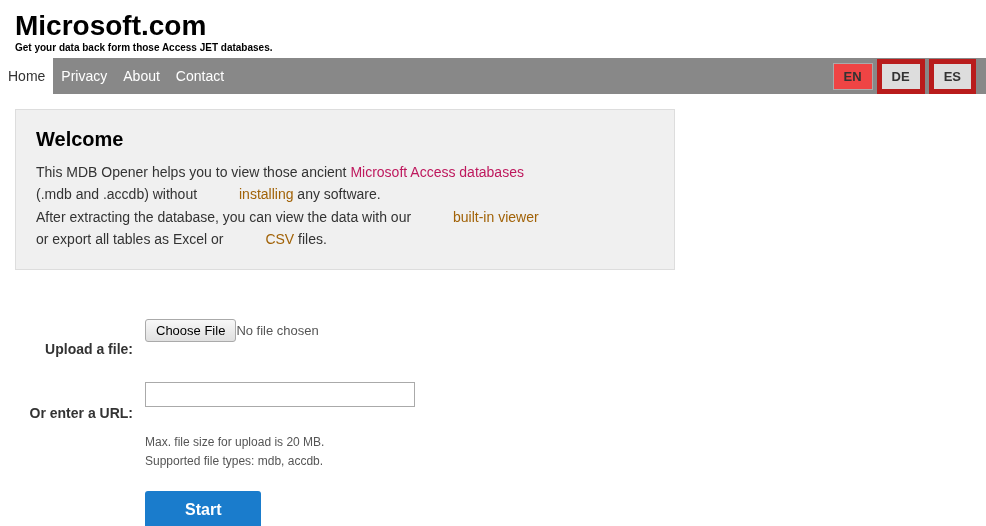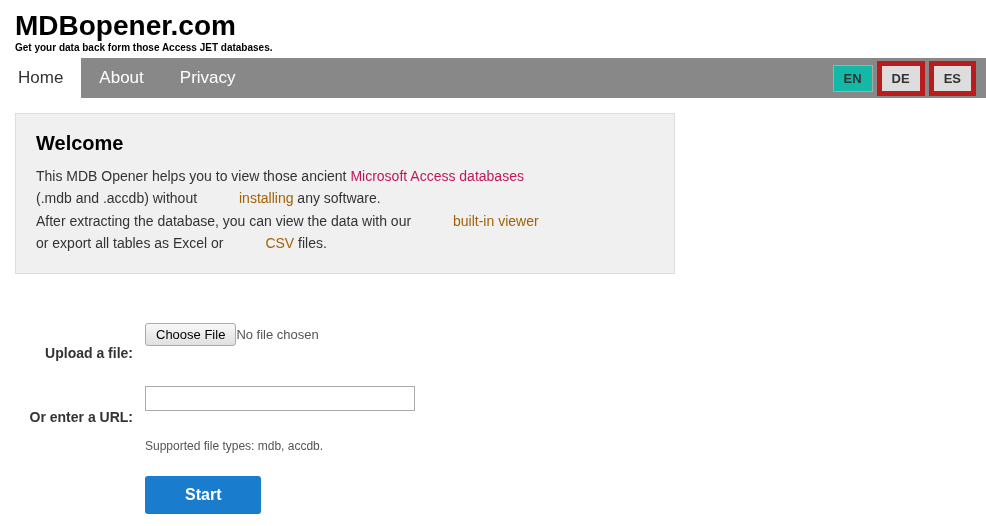--- a/index.html
+++ b/index.html
@@ -4,40 +4,40 @@
   <style>
     * { margin: 0; padding: 0; box-sizing: border-box; }
     body { font-family: Arial, sans-serif; font-size: 14px; background: #fff; color: #333; }
 
     #header { padding: 10px 15px 5px 15px; }
     #site-title { font-size: 28px; font-weight: bold; color: #000; }
     #site-subtitle { font-size: 10px; font-weight: bold; color: #000; }
 
     #navbar { background: #888; display: flex; align-items: center; padding: 0; }
     .nav-item {
-      padding: 10px 18px;
+      padding: 10px 8px;
       color: #fff;
       cursor: pointer;
-      font-size: 17px;
+      font-size: 14px;
       text-decoration: none;
       display: inline-block;
     }
     .nav-item.active { background: #fff; color: #333; }
     .nav-spacer { flex: 1; }
     .lang-buttons { display: flex; align-items: center; padding-right: 10px; gap: 4px; }
     .lang-btn {
       padding: 5px 10px;
       border: 5px solid #b91c1c;
       background: #ddd;
       cursor: pointer;
       font-size: 13px;
       font-weight: bold;
       color: #333;
     }
-    .lang-btn.active { background: #14b8a6; border: 1px solid #aaa; }
+    .lang-btn.active { background: #ef4444; border: 1px solid #aaa; }
 
     #main { padding: 15px; }
 
     #welcome-box {
       background: #f0f0f0;
       border: 1px solid #ddd;
       padding: 18px 20px;
       max-width: 660px;
       margin-bottom: 25px;
     }
@@ -87,28 +87,29 @@
       font-size: 16px;
       font-weight: bold;
       cursor: pointer;
       border-radius: 3px;
     }
   </style>
 </head>
 <body>
 
 <div id="header">
-  <div id="site-title">MDBopener.com</div>
+  <div id="site-title">Microsoft.com</div>
   <div id="site-subtitle">Get your data back form those Access JET databases.</div>
 </div>
 
 <nav id="navbar">
   <a class="nav-item active">Home</a>
+  <a class="nav-item">Privacy</a>
   <a class="nav-item">About</a>
-  <a class="nav-item">Privacy</a>
+  <a class="nav-item">Contact</a>
   <div class="nav-spacer"></div>
   <div class="lang-buttons">
     <button class="lang-btn active">EN</button>
     <button class="lang-btn">DE</button>
     <button class="lang-btn">ES</button>
   </div>
 </nav>
 
 <div id="main">
   <div id="welcome-box">
@@ -132,18 +133,19 @@
     </div>
 
     <div class="form-row">
       <label class="form-label">Or enter a URL:</label>
       <div class="form-control-area">
         <input type="text" style="">
       </div>
     </div>
 
     <div id="file-hint">
+      <div>Max. file size for upload is 20 MB.</div>
       <div>Supported file types: mdb, accdb.</div>
     </div>
 
     <button id="start-btn">Start</button>
   </div>
 </div>
 
 </body></html>

